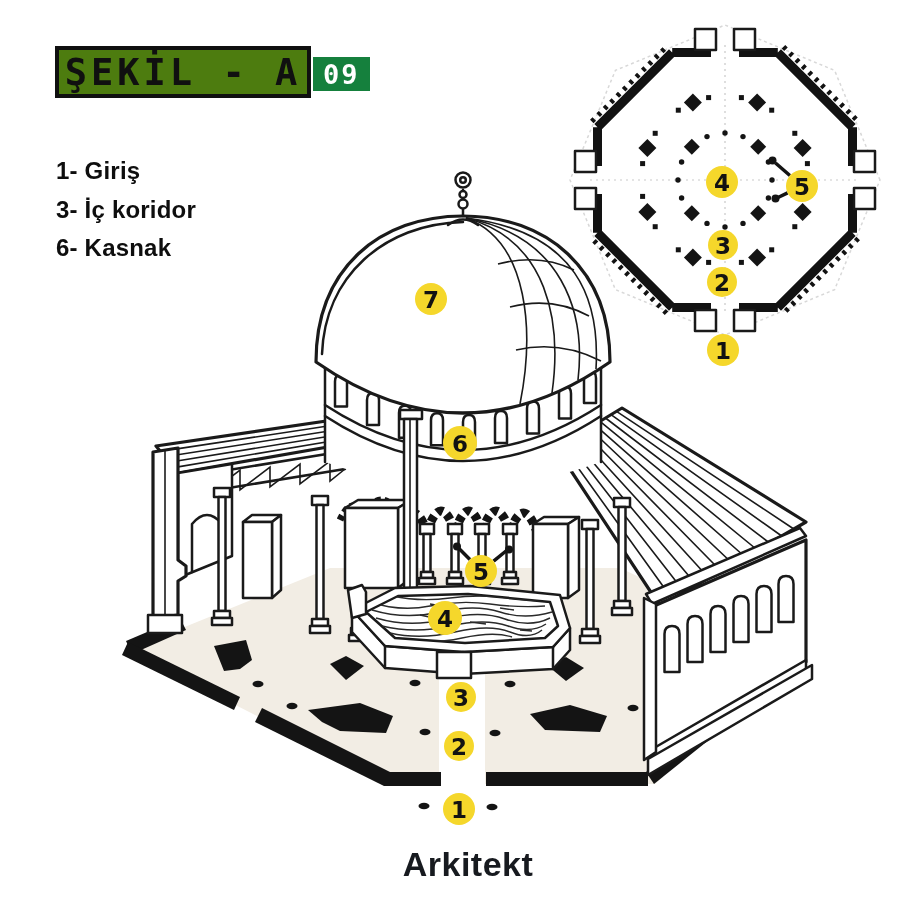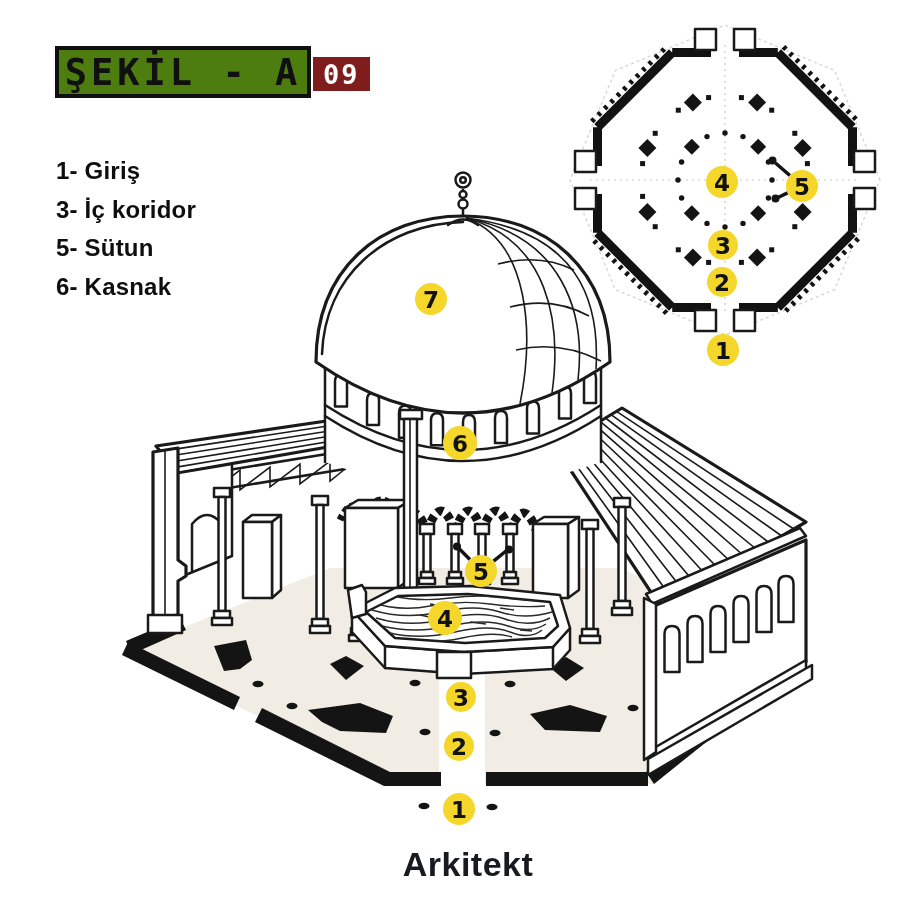--- a/index.html
+++ b/index.html
@@ -3,21 +3,21 @@
 <meta charset="utf-8">
 <style>
   html,body{margin:0;padding:0;}
   body{width:900px;height:900px;position:relative;background:#ffffff;overflow:hidden;
        font-family:"Liberation Sans",sans-serif;color:#111;}
   svg.canvas{position:absolute;left:0;top:0;width:900px;height:900px;}
   .title-box{position:absolute;left:55px;top:46px;width:248px;height:44px;border:4px solid #101010;
        background:#4d7c0f;display:flex;align-items:center;justify-content:center;
        font-family:"DejaVu Sans Mono",monospace;font-weight:bold;font-size:37px;letter-spacing:4px;
        color:#101010;white-space:nowrap;z-index:5;}
-  .fig-num{position:absolute;left:313px;top:57px;height:34px;background:#7f1d1d;color:#fff;
+  .fig-num{position:absolute;left:313px;top:57px;height:34px;background:#15803d;color:#fff;
        font-family:"DejaVu Sans Mono",monospace;font-weight:bold;font-size:27px;letter-spacing:2px;
        display:flex;align-items:center;padding:0 10px;z-index:4;}
   ul.legend{position:absolute;left:56px;top:152px;margin:0;padding:0;list-style:none;
        font-size:24px;font-weight:bold;color:#0e0e0e;z-index:5;}
   ul.legend li{height:38.5px;display:flex;align-items:center;letter-spacing:.2px;}
   .brand{position:absolute;left:468px;top:845px;transform:translateX(-50%);
        font-size:34px;font-weight:bold;letter-spacing:.5px;color:#171a1f;z-index:5;}
   
   .ln{stroke:#1a1a1a;fill:none;stroke-width:2.5;stroke-linejoin:round;stroke-linecap:round;}
   .lnW{stroke:#1a1a1a;fill:#ffffff;stroke-width:2.5;stroke-linejoin:round;}
@@ -401,20 +401,17 @@
 </div>
 
 <ul class="legend">
   <li>
       <span>1- Giriş</span>
     </li>
   <li>
       <span>3- İç koridor</span>
     </li>
   <li>
-      <span>5- Sütun</span>
-    </li>
-  <li>
       <span>6- Kasnak</span>
     </li>
 </ul>
 
 <div class="brand">Arkitekt</div>
 
 </body></html>

